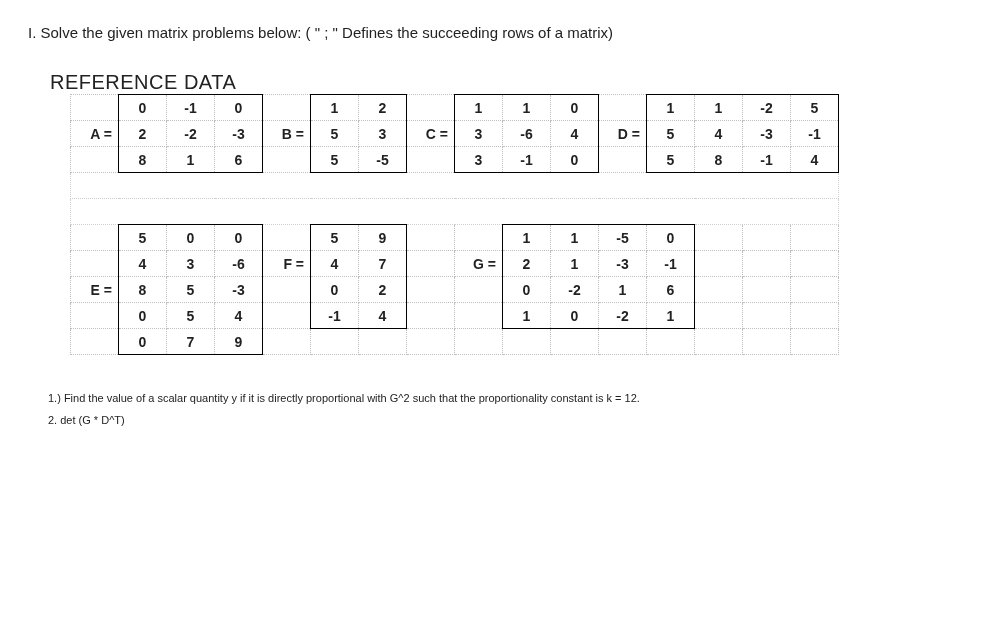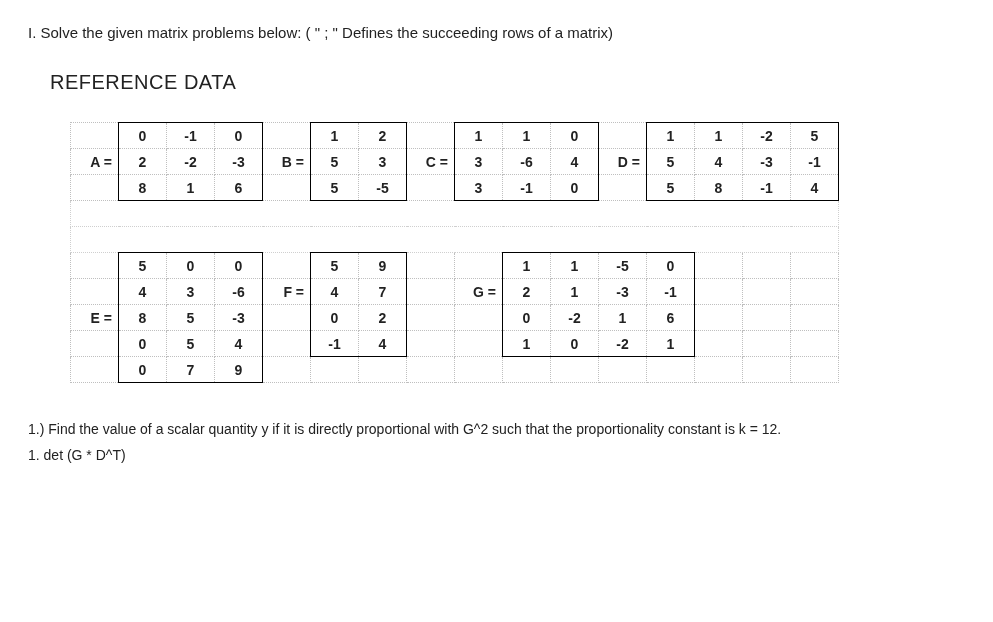--- a/index.html
+++ b/index.html
@@ -13,21 +13,20 @@
   }
   .heading {
     font-size: 15px;
     margin-bottom: 30px;
   }
   .refdata {
     font-family: "Century Gothic", "Segoe UI", Arial, sans-serif;
     font-size: 20px;
     letter-spacing: 0.5px;
     margin-left: 22px;
-    margin-bottom: 28px;
   }
   .sheet {
     margin-left: 42px;
     margin-bottom: 36px;
   }
   table {
     border-collapse: collapse;
   }
   td {
     width: 48px;
@@ -44,22 +43,23 @@
   .solid-r { border-right: 1.5px solid #000; }
   .solid-l { border-left: 1.5px solid #000; }
   .solid-t { border-top: 1.5px solid #000; }
   .solid-b { border-bottom: 1.5px solid #000; }
   .lbl {
     font-weight: 600;
     text-align: right;
     padding-right: 6px;
   }
   .questions {
-    font-size: 14px;
+    font-size: 11px;
     line-height: 1.45;
+    margin-left: 20px;
   }
   .q1 { margin-bottom: 6px; }
 </style>
 </head>
 <body>
 
 <div class="heading">I. Solve the given matrix problems below: ( " ; " Defines the succeeding rows of a matrix)</div>
 
 <div class="refdata">REFERENCE DATA</div>
 
@@ -224,14 +224,14 @@
     <td class="empty"></td>
           <td class="empty"></td>
           <td class="empty"></td>
   </tr>
 </tbody>
     </table>
 </div>
 
 <div class="questions">
   <div class="q1">1.) Find the value of a scalar quantity y if it is directly proportional  with G^2 such that the proportionality  constant is k = 12.</div>
-  <div>1. det (G * D^T)</div>
+  <div>2. det (G * D^T)</div>
 </div>
 
 </body></html>

